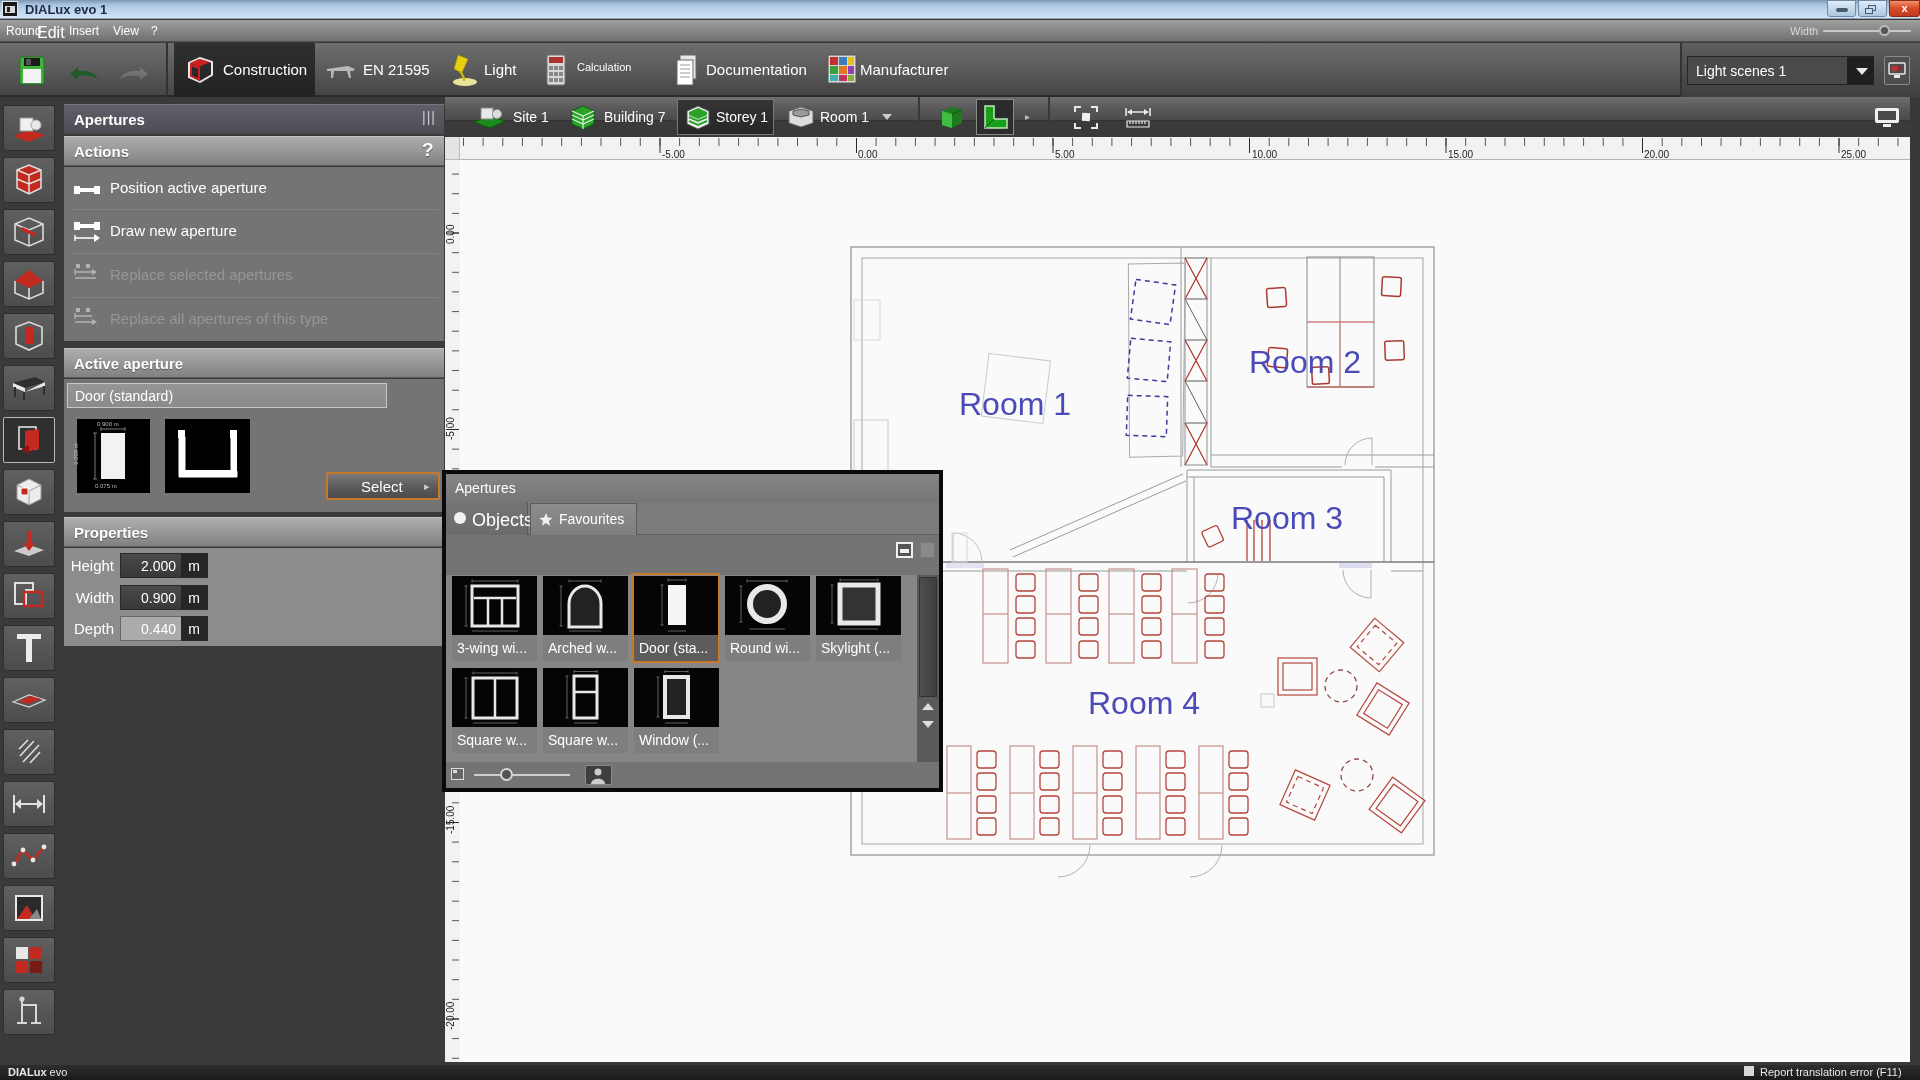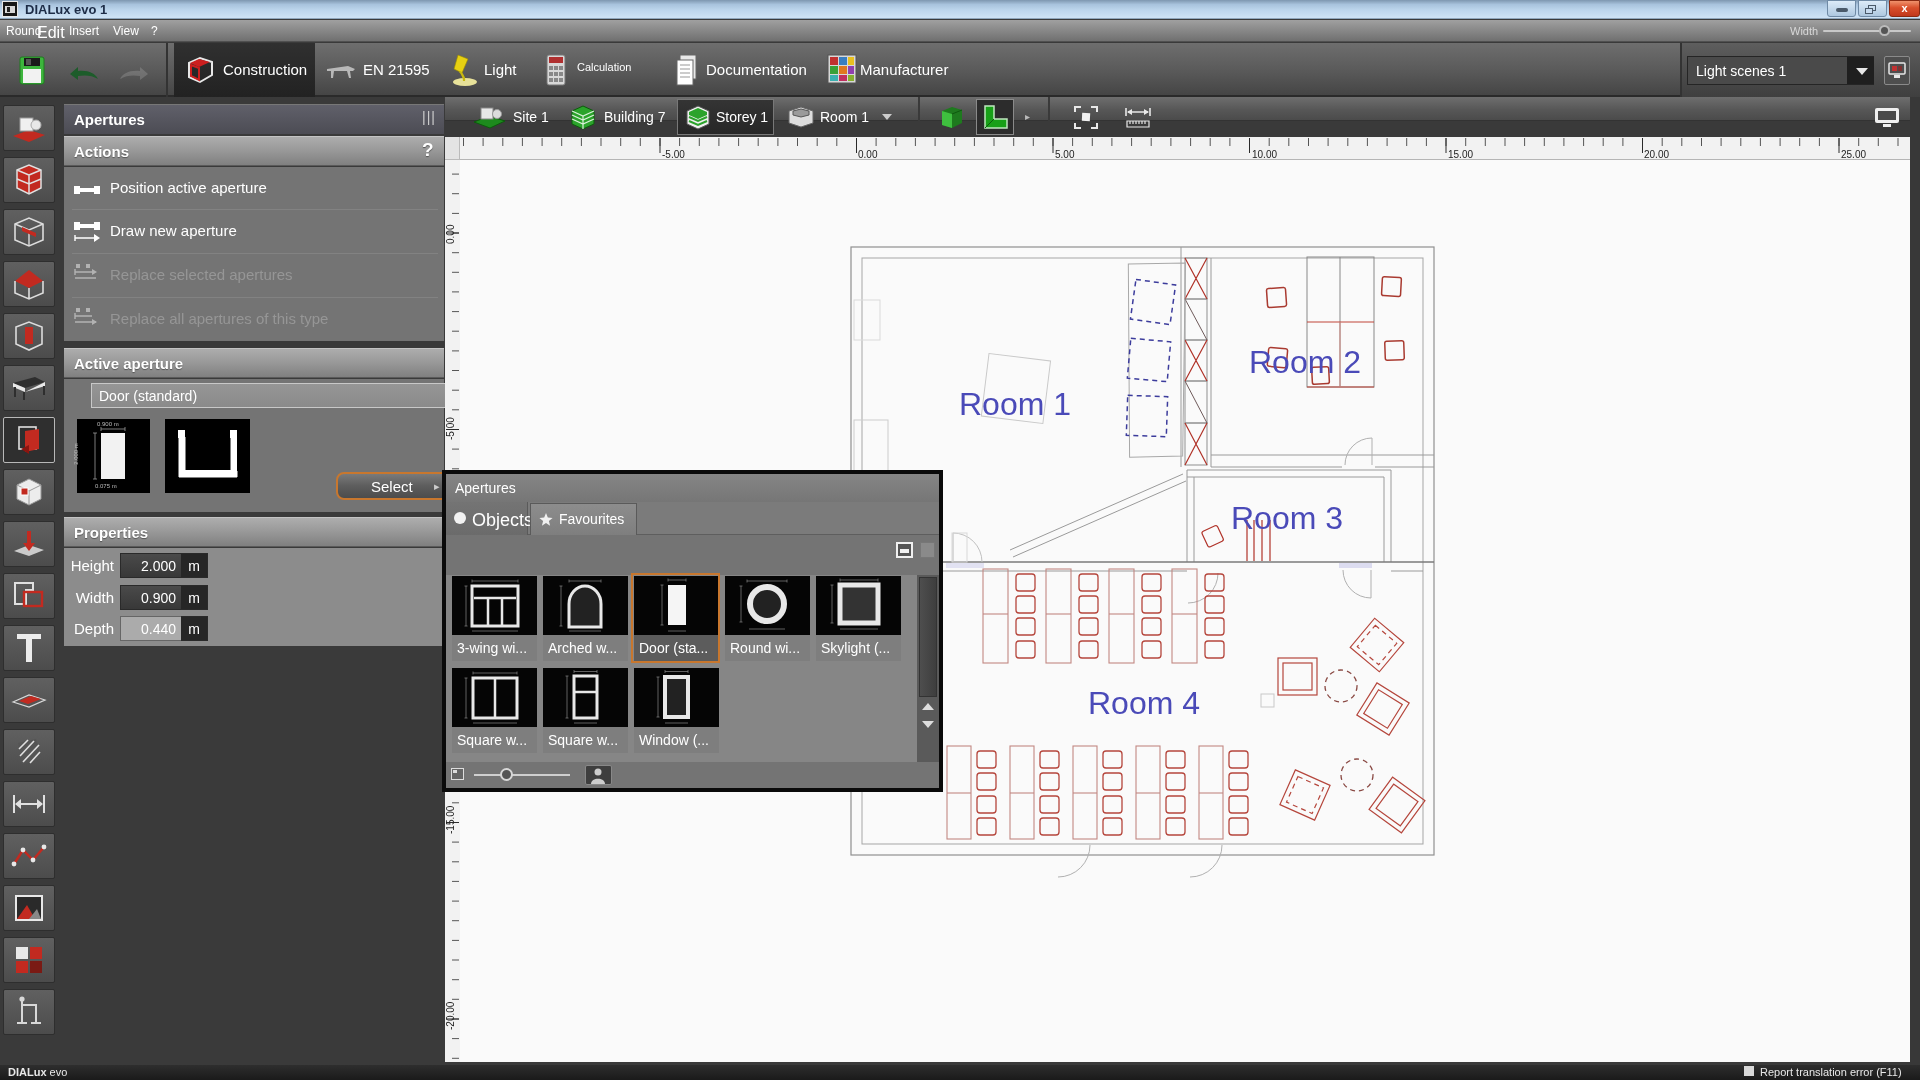--- a/index.html
+++ b/index.html
@@ -345,21 +345,21 @@
         <path d="M23 14 L18 11 L18 17 Z" fill="#fff"></path>
       </svg>
       <div class="abs" style="left:46px;top:143px;font-size:15px;color:#969696;">Replace all apertures of this type</div>
     </div>
 
     <div class="hdrL" style="top:251px;">
         <span>Active aperture</span>
       </div>
 
     <div class="abs" style="left:2px;top:282px;width:380px;height:133px;background:#747474;">
-      <div class="abs" style="left:27px;top:4px;width:362px;height:25px;background:linear-gradient(#969696,#8a8a8a);border:1px solid #c8c8c8;padding-left:25px;">
+      <div class="abs" style="left:3px;top:4px;width:320px;height:25px;background:linear-gradient(#969696,#8a8a8a);border:1px solid #c8c8c8;padding-left:25px;">
         <div class="abs" style="left:7px;top:4px;font-size:14px;color:#fff;">Door (standard)</div>
       </div>
 
       <div class="abs" style="left:13px;top:40px;width:73px;height:74px;background:#000;">
         <div class="abs" style="left:24px;top:14px;width:24px;height:46px;background:#f2f2f2;"></div>
         <div class="abs" style="left:20px;top:2px;font-size:6px;color:#bbb;">0.900 m</div>
         <div class="abs" style="left:-12px;top:32px;font-size:6px;color:#bbb;transform:rotate(-90deg);">2.000 m</div>
         <div class="abs" style="left:18px;top:64px;font-size:6px;color:#bbb;">0.075 m</div>
         <svg class="abs" style="left:0;top:0;" width="73" height="74" viewBox="0 0 73 74">
           <path d="M24 10 L48 10 M24 8 L24 12 M48 8 L48 12" stroke="#999" stroke-width="0.8"></path>
@@ -371,21 +371,21 @@
         <svg width="85" height="74" viewBox="0 0 85 74">
           <path d="M14 12 L14 52 L20 52 L20 18 M14 52 L14 58 L72 58 L72 52 L66 52 L66 18 M66 52 L20 52" fill="none" stroke="#fff" stroke-width="1"></path>
           <rect x="13" y="11" width="7" height="8" fill="#fff"></rect>
           <rect x="65" y="11" width="7" height="8" fill="#fff"></rect>
           <rect x="14" y="19" width="6" height="33" fill="#fff"></rect>
           <rect x="66" y="19" width="6" height="33" fill="#fff"></rect>
           <rect x="14" y="51" width="58" height="7" fill="#fff"></rect>
         </svg>
       </div>
 
-      <div class="abs" style="left:262px;top:93px;width:114px;height:28px;background:linear-gradient(#7a7a7a,#5d5d5d 50%,#4c4c4c);border:2px solid #c8772e;border-radius:8px;margin-left:10px;">
+      <div class="abs" style="left:262px;top:93px;width:114px;height:28px;background:linear-gradient(#7a7a7a,#5d5d5d 50%,#4c4c4c);border:2px solid #c8772e;border-radius:2px;">
         <div class="abs" style="left:33px;top:4px;font-size:15px;color:#fff;">Select</div>
         <div class="abs" style="left:96px;top:6px;font-size:11px;color:#ccc;">▸</div>
       </div>
     </div>
 
     <div class="hdrL" style="top:420px;">
         <span>Properties</span>
       </div>
 
     <div class="abs" style="left:2px;top:451px;width:380px;height:98px;background:#8c8c8c;">

